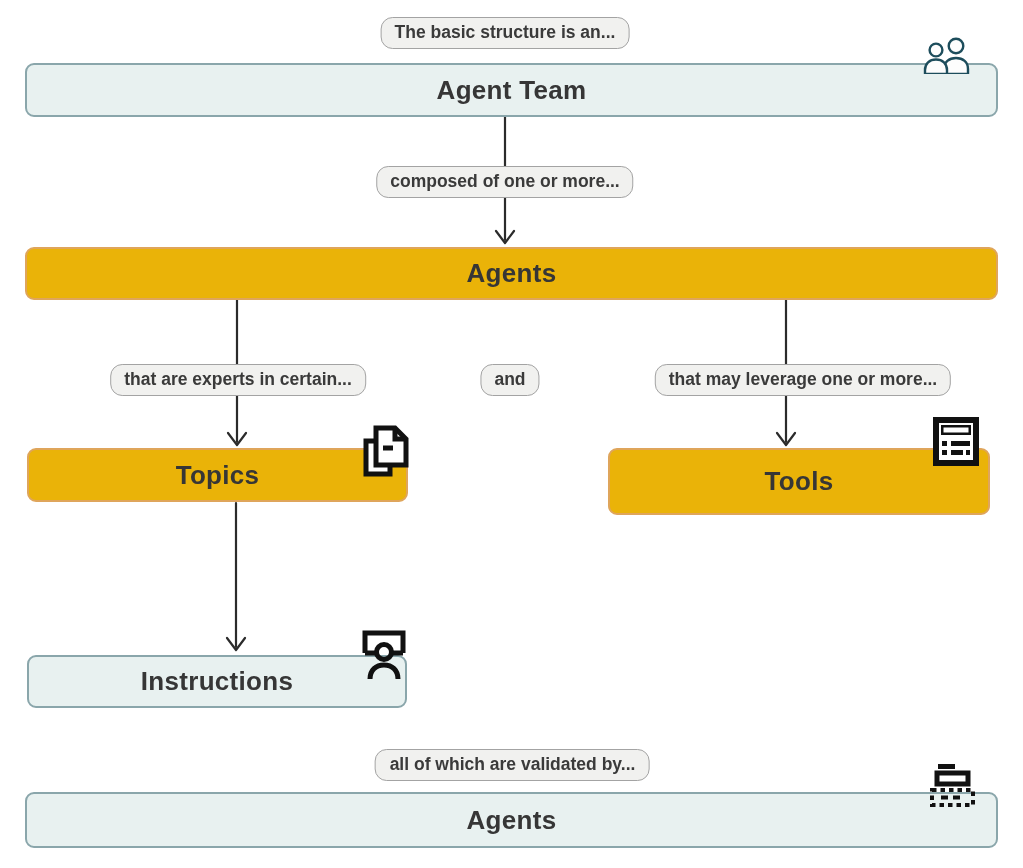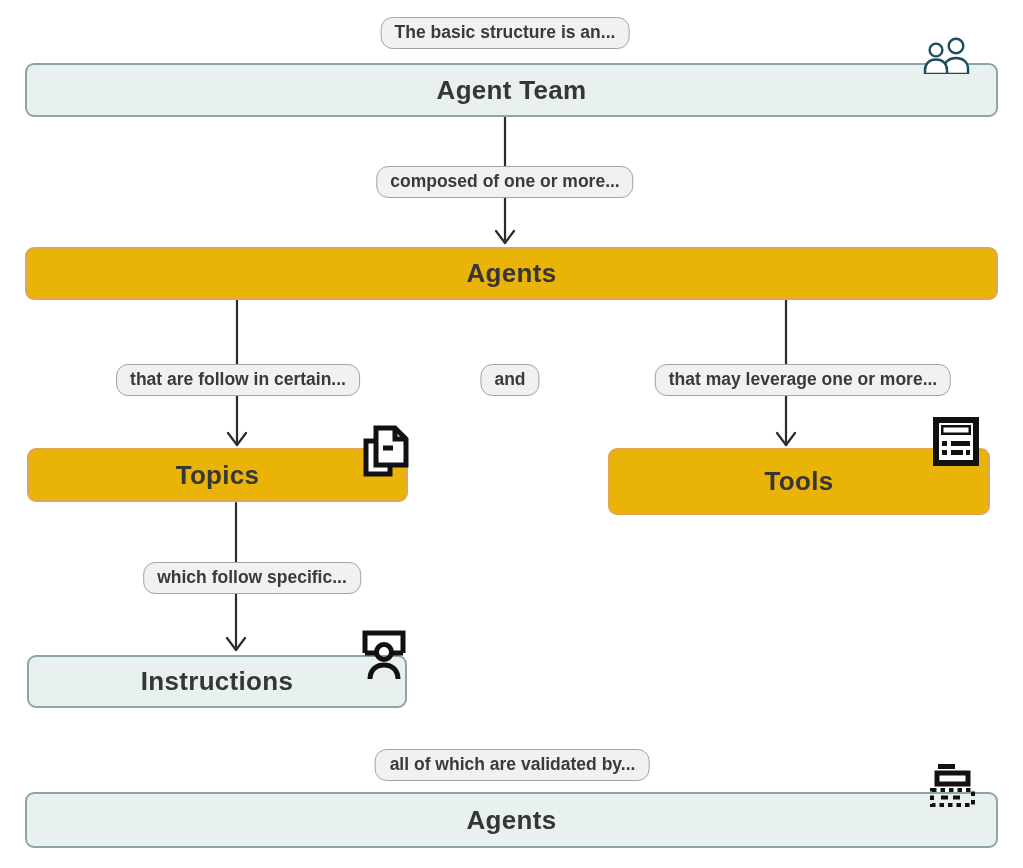--- a/index.html
+++ b/index.html
@@ -57,21 +57,21 @@
       </g>
     </svg>
   </span>
 
   <div class="edge-label" style="left:505px; top:182px;">composed of one or more...</div>
 
   <div class="node orange" style="left:25px; top:247px; width:973px; height:53px;">
     <span class="title">Agents</span>
   </div>
 
-  <div class="edge-label" style="left:238px; top:380px;">that are follow in certain...</div>
+  <div class="edge-label" style="left:238px; top:380px;">that are experts in certain...</div>
   <div class="edge-label" style="left:510px; top:380px;">and</div>
   <div class="edge-label" style="left:803px; top:380px;">that may leverage one or more...</div>
 
   <div class="node orange" style="left:27px; top:448px; width:381px; height:54px;">
     <span class="title">Topics</span>
   </div>
   <span class="icon" style="left:360px; top:425px;">
     <svg width="52" height="55" viewBox="0 0 52 55">
       <g stroke="#111111" stroke-width="5" fill="#ffffff">
         <rect x="6" y="16" width="24" height="33"></rect>
@@ -91,21 +91,20 @@
       <rect x="9" y="9" width="30" height="10" fill="#111111"></rect>
       <rect x="11.5" y="11.5" width="25" height="5" fill="#ffffff"></rect>
       <rect x="10" y="25" width="5" height="5" fill="#111111"></rect>
       <rect x="19" y="25" width="19" height="5" fill="#111111"></rect>
       <rect x="10" y="34" width="5" height="5" fill="#111111"></rect>
       <rect x="19" y="34" width="12" height="5" fill="#111111"></rect>
       <rect x="34" y="34" width="4" height="5" fill="#111111"></rect>
     </svg>
   </span>
 
-  <div class="edge-label" style="left:252px; top:578px;">which follow specific...</div>
 
   <div class="node teal" style="left:27px; top:655px; width:380px; height:53px;">
     <span class="title">Instructions</span>
   </div>
   <span class="icon" style="left:361px; top:628px;">
     <svg width="46" height="52" viewBox="0 0 46 52">
       <g stroke="#111111" stroke-width="5" fill="none">
         <path d="M4,25 V5 h38 v20"></path>
         <path d="M4,25 h10"></path>
         <path d="M32,25 h10"></path>

